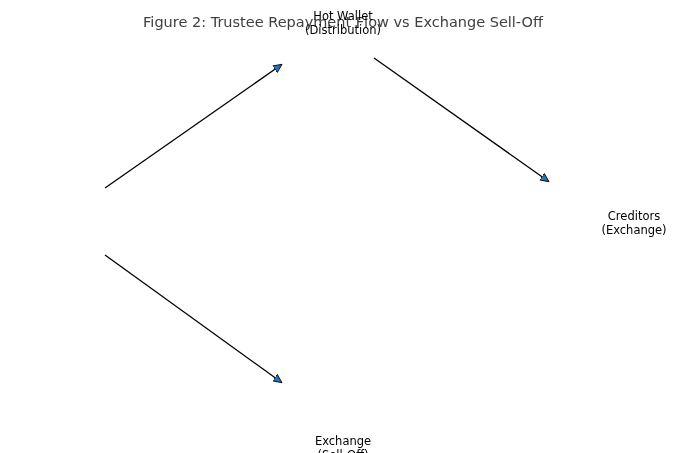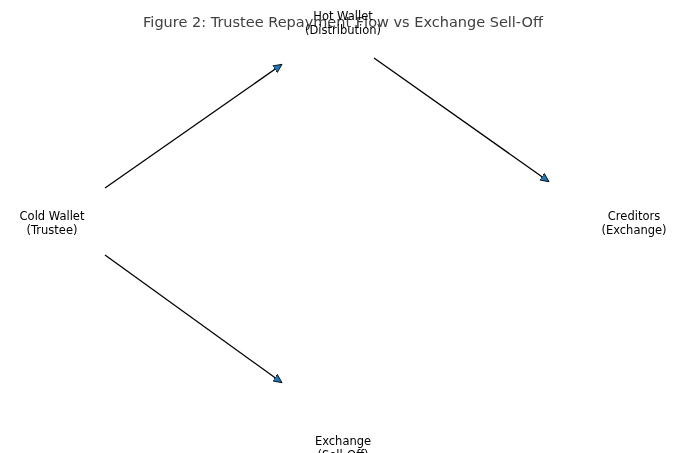--- a/index.html
+++ b/index.html
@@ -66,22 +66,20 @@
 
     <g>
       <line x1="374" y1="58" x2="548" y2="181" stroke="#000000" stroke-width="1.3" marker-end="url(#arrowhead)"></line>
     </g>
 
     <g>
       <line x1="105" y1="255" x2="281" y2="382" stroke="#000000" stroke-width="1.3" marker-end="url(#arrowhead)"></line>
     </g>
   </svg>
 
-  <div class="node-label" style="left:52px; top:223px;">Cold Wallet
-(Trustee)</div>
 
   <div class="node-label" style="left:343px; top:23px;">Hot Wallet
 (Distribution)</div>
 
   <div class="node-label" style="left:634px; top:223px;">Creditors
 (Exchange)</div>
 
   <div class="node-label" style="left:343px; top:448px;">Exchange
 (Sell-Off)</div>
 

